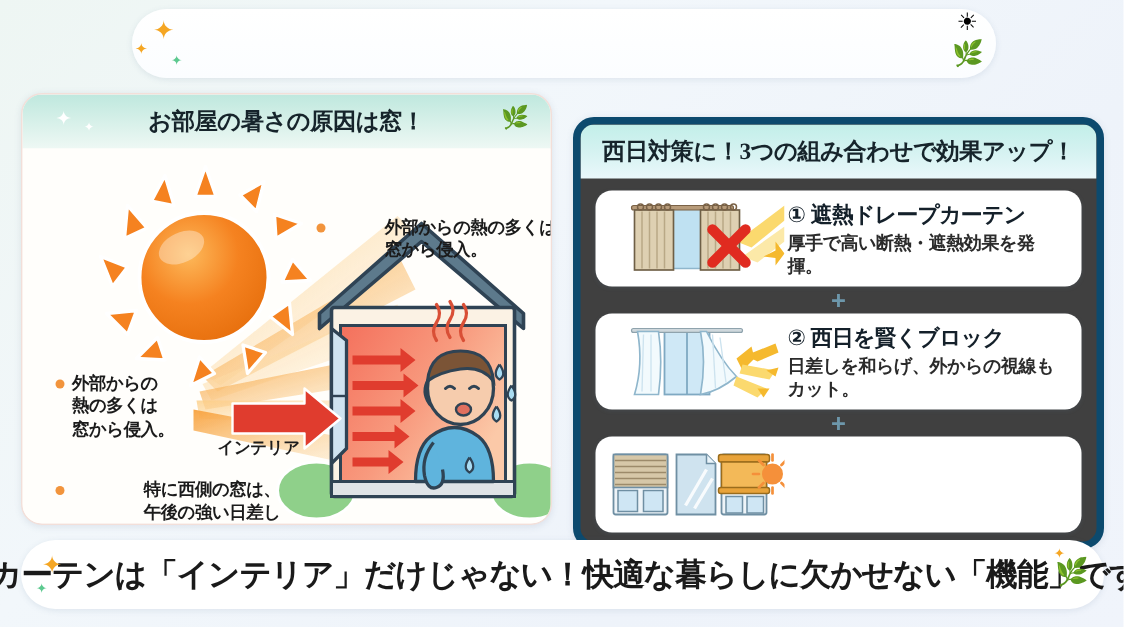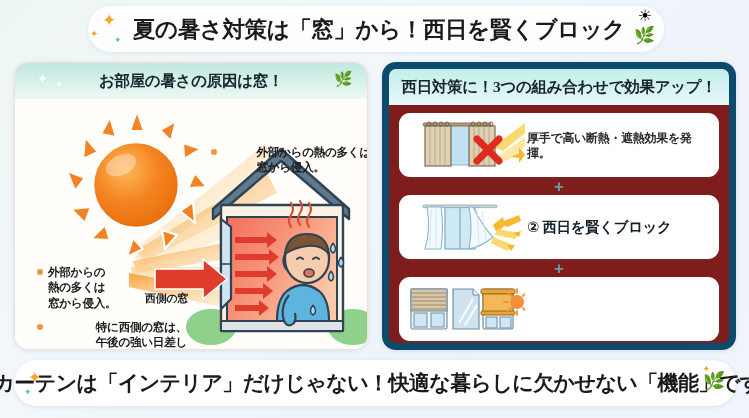--- a/index.html
+++ b/index.html
@@ -35,21 +35,21 @@
   .leaf-emoji-top { position: absolute; right: 8px; top: 21px; font-size: 17px; line-height: 1; }
 
   
   .panel {
     position: absolute;
     border-radius: 14px;
     overflow: hidden;
     box-shadow: 0 1px 5px rgba(90,115,145,0.14);
   }
   .panel-left  { left: 14px;  top: 62px; width: 354px; height: 288px; background: #fdfcfa; border: 1px solid #f3dfd9; }
-  .panel-right { left: 382px; top: 62px; width: 354px; height: 288px; background: #7f1d1d; border: 7px solid #0c4a6e; }
+  .panel-right { left: 382px; top: 78px; width: 354px; height: 288px; background: #404040; border: 5px solid #0c4a6e; }
 
   .panel-head {
     height: 36px; display: flex; align-items: center; justify-content: center;
     position: relative;
   }
   .panel-head-left  { background: linear-gradient(180deg,#bfe8de 0%, #d9f1ea 55%, #eef8f4 100%); }
   .panel-head-right { background: linear-gradient(180deg,#c2efe9 0%, #d5f2f1 50%, #eaf8fb 100%); }
   .panel-head-title { font-size: 15.5px; font-weight: bold; color: #16242b; letter-spacing: -0.3px; font-family: Liberation Serif, serif; }
   .head-spark-1 { position: absolute; left: 22px; top: 8px;  font-size: 13px; color: #ffffff; }
   .head-spark-2 { position: absolute; left: 41px; top: 17px; font-size: 8px;  color: #ffffff; }
@@ -62,21 +62,21 @@
   .bullet-block { position: absolute; display: flex; gap: 5px; }
   .bullet-dot {
     width: 6px; height: 6px; border-radius: 50%;
     background: #f2943c; margin-top: 5px; flex: 0 0 auto;
   }
   .bullet-text {
     font-size: 11.6px; font-weight: bold; color: #1b1b1b;
     line-height: 1.33; letter-spacing: -0.3px; white-space: pre-line;
   }
   .bl-top   { left: 196px; top: 45px;  width: 160px; justify-content: space-between; }
-  .bl-mid   { left: 22px;  top: 165px; width: 120px; }
+  .bl-mid   { left: 22px;  top: 149px; width: 120px; }
   .bl-low   { left: 22px;  top: 220px; width: 150px; justify-content: space-between; }
 
   .window-label {
     position: absolute; left: 130px; top: 192px;
     font-size: 11px; font-weight: bold; color: #1c1c1c;
     letter-spacing: -0.3px;
   }
 
   
   .cards { padding: 8px 10px 0 10px; position: relative; }
@@ -121,21 +121,20 @@
   .bspark-c { right: 26px; top: 5px; font-size: 9px;  color: #f5a623; }
   .leaf-emoji-bottom { position: absolute; right: 10px; top: 12px; font-size: 18px; line-height: 1; }
 </style>
 </head>
 <body>
 
 <div class="top-banner">
   <span class="spark spark-a">✦</span>
   <span class="spark spark-b">✦</span>
   <span class="spark spark-c">✦</span>
-  <span class="top-banner-text">夏の暑さ対策は「窓」から！西日を賢くブロック</span>
   <span class="sun-emoji-top">☀</span>
   <span class="leaf-emoji-top">🌿</span>
 </div>
 
 <div class="panel panel-left">
   <div class="panel-head panel-head-left">
     <span class="head-spark-1">✦</span>
     <span class="head-spark-2">✦</span>
     <span class="panel-head-title">お部屋の暑さの原因は窓！</span>
     <span class="head-leaf">🌿</span>
@@ -270,21 +269,21 @@
       <span class="bullet-text">外部からの
 熱の多くは
 窓から侵入。</span>
     </div>
     <div class="bullet-block bl-low">
       <span class="bullet-dot"></span>
       <span class="bullet-text">特に西側の窓は、
 午後の強い日差し
 を受けやすい。</span>
     </div>
-    <div class="window-label">西側の窓</div>
+    <div class="window-label">インテリア</div>
   </div>
 </div>
 
 <div class="panel panel-right">
   <div class="panel-head panel-head-right">
     <span class="panel-head-title">西日対策に！3つの組み合わせで効果アップ！</span>
   </div>
 
   <div class="cards">
 
@@ -333,20 +332,21 @@
               <circle cx="84" cy="7" r="2"></circle>
           </g>
 
           <g stroke="#e02b20" stroke-width="7" stroke-linecap="round">
             <line x1="70" y1="22" x2="92" y2="44"></line>
             <line x1="92" y1="22" x2="70" y2="44"></line>
           </g>
         </svg>
       </div>
       <div class="card-body">
+        <div class="card-title">① 遮熱ドレープカーテン</div>
         <div class="card-sub">厚手で高い断熱・遮熱効果を発揮。</div>
       </div>
     </div>
 
     <div class="plus-sep">+</div>
 
     <div class="card">
       <div class="card-icon">
         <svg width="118" height="56" viewBox="0 0 118 56">
 
@@ -374,20 +374,21 @@
           <g fill="#fbd96e">
             <polygon points="90,30 112,34 108,40 88,36"></polygon>
             <polygon points="86,38 106,46 100,52 84,44"></polygon>
           </g>
           <polygon points="106,34 114,32 112,38" fill="#f5b92e"></polygon>
           <polygon points="100,46 108,46 104,52" fill="#f5b92e"></polygon>
         </svg>
       </div>
       <div class="card-body">
         <div class="card-title">② 西日を賢くブロック</div>
+        <div class="card-sub">日差しを和らげ、外からの視線もカット。</div>
       </div>
     </div>
 
     <div class="plus-sep">+</div>
 
     <div class="card">
       <div class="card-icon">
         <svg width="118" height="56" viewBox="0 0 118 56">
 
           <g>

